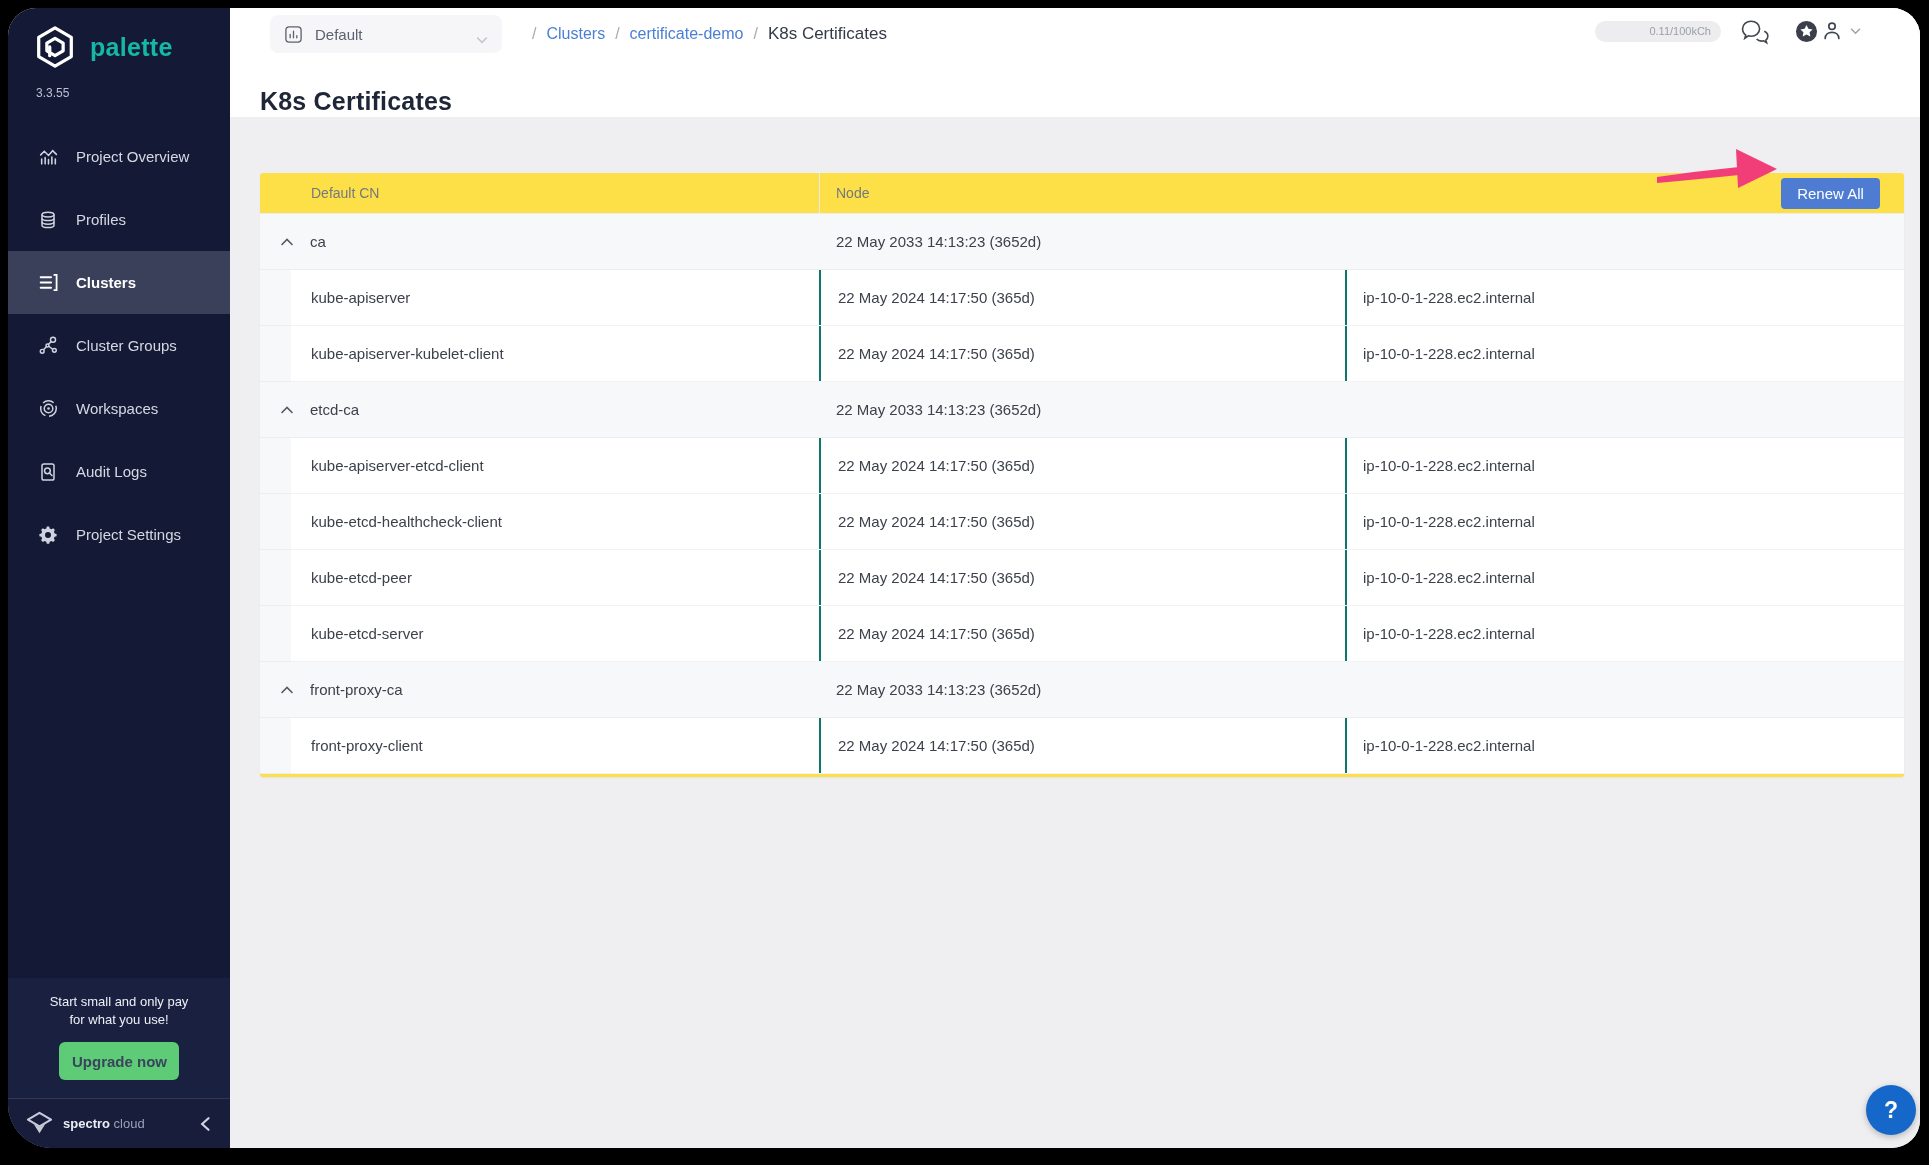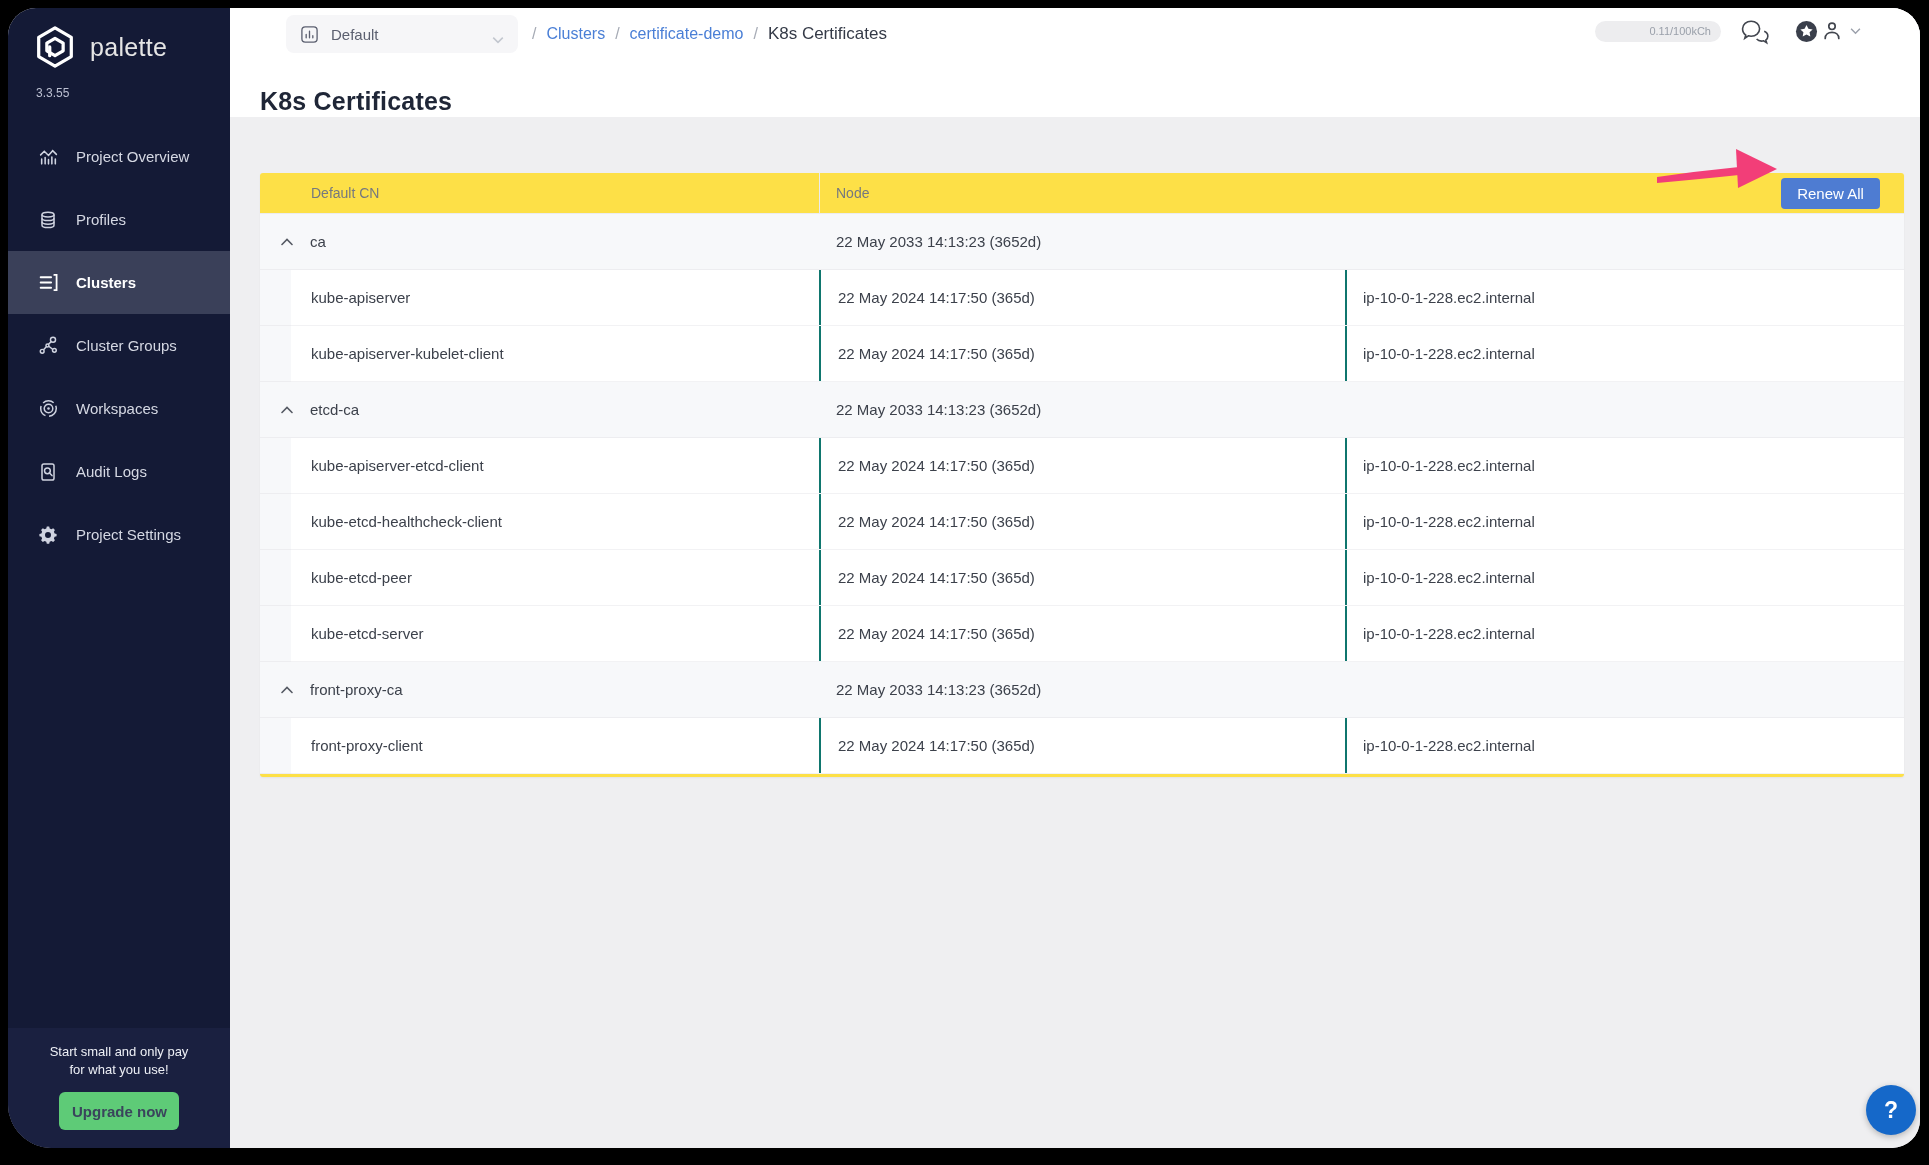--- a/index.html
+++ b/index.html
@@ -2,42 +2,42 @@
 <html><head>
 <meta charset="utf-8">
 <style>
   html,body{margin:0;padding:0;background:#000;width:1929px;height:1165px;font-family:"Liberation Sans",sans-serif;-webkit-font-smoothing:antialiased;}
   *{box-sizing:border-box;}
   .window{position:absolute;left:8px;top:8px;width:1912px;height:1140px;background:#efeff1;border-radius:28px 28px 28px 44px;overflow:hidden;display:flex;}
   
   .sidebar{width:222px;min-width:222px;background:#141a36;color:#d8dbe6;display:flex;flex-direction:column;position:relative;}
   .logo-row{display:flex;align-items:center;margin:16px 0 0 24px;gap:12px;}
   .logo-hex{width:46px;height:46px;}
-  .brand{font-size:25px;font-weight:400;color:#e5e5e5;letter-spacing:.3px;}
+  .brand{font-size:25px;font-weight:700;color:#14b8a6;letter-spacing:.3px;}
   .version{margin:16px 0 0 28px;font-size:12px;color:#bcc0d2;}
   .nav{margin-top:25px;}
   .nav-item{height:63px;display:flex;align-items:center;padding-left:30px;gap:17px;cursor:pointer;font-size:15px;font-weight:500;color:#d5d8e3;}
   .nav-item .nico{width:21px;height:21px;color:#cfd3e0;flex:0 0 auto;display:flex;align-items:center;}
   .nav-item.active{background:#3a4059;color:#ffffff;font-weight:600;}
   .nav-item.active .nico{color:#ffffff;}
   .sidebar-bottom{margin-top:auto;}
   .tenant{height:48px;margin-bottom:8px;}
   .promo{background:#1a2040;padding:15px 10px 18px;text-align:center;}
   .promo-text{font-size:13px;line-height:1.4;color:#eef0f6;font-weight:500;}
   .upgrade-btn{margin:13px auto 0;width:120px;height:38px;background:#5ecb77;border:none;border-radius:6px;font-size:15px;font-weight:600;color:#3a445c;cursor:pointer;display:block;font-family:inherit;padding-left:7px;}
   .side-footer{height:50px;border-top:1px solid rgba(255,255,255,.12);background:#171d3b;display:flex;align-items:center;padding:0 20px 0 18px;}
   .sc-logo{width:27px;height:27px;color:#c7cbd9;margin-right:10px;}
   .sc-name{font-size:13px;}
   .sc-name b{color:#eceef5;font-weight:700;}
   .sc-name span{color:#9ba1b8;font-weight:400;}
   .collapse{margin-left:auto;width:10px;height:14px;color:#d2d6e2;cursor:pointer;}
   
   .main{flex:1;position:relative;background:#efeff1;}
   .white-band{position:absolute;left:0;top:0;right:0;height:109px;background:#ffffff;}
-  .selector{position:absolute;left:56px;top:7px;width:232px;height:38px;background:#f6f6f8;border-radius:8px;display:flex;align-items:center;padding:0 14px;cursor:pointer;}
+  .selector{position:absolute;left:40px;top:7px;width:232px;height:38px;background:#f6f6f8;border-radius:8px;display:flex;align-items:center;padding:0 14px;cursor:pointer;}
   .selector .sel-ic{width:19px;height:19px;color:#5c6070;display:flex;}
   .selector .sel-val{margin-left:12px;font-size:15px;color:#5c6070;}
   .selector .sel-chev{margin-left:auto;width:12px;height:8px;color:#c3c7cf;}
   .breadcrumb{position:absolute;left:292px;top:0;height:52px;display:flex;align-items:center;font-size:16px;}
   .bc-sep{color:#a6abb5;margin:0 10px;}
   .bc-link{color:#4a7fd6;cursor:pointer;}
   .bc-current{color:#343a47;font-size:17px;font-weight:500;}
   .usage-pill{position:absolute;left:1365px;top:13px;width:126px;height:21px;background:#ededef;border-radius:11px;font-size:11px;color:#9aa0aa;text-align:right;line-height:21px;padding-right:10px;}
   .tb-icon{position:absolute;display:flex;align-items:center;justify-content:center;cursor:pointer;color:#42464f;}
   .chat-ic{left:1510px;top:11px;width:30px;height:26px;}
@@ -158,20 +158,34 @@
           <span>Project Settings</span>
         </div>
       </nav>
 
     <div class="sidebar-bottom">
       <div class="promo">
         <div class="promo-text">Start small and only pay</div>
         <div class="promo-text">for what you use!</div>
         <button class="upgrade-btn">Upgrade now</button>
       </div>
+      <div class="side-footer">
+        <span class="sc-logo">
+          <svg viewBox="0 0 28 28" fill="none" stroke="currentColor" stroke-width="2.2" stroke-linejoin="round" width="27" height="27">
+            <path d="M14 3 L26 10 L14 17 L2 10 Z"></path>
+            <path d="M8 14.5 L14 18 L20 14.5 L14 24 Z" fill="currentColor" stroke="none"></path>
+          </svg>
+        </span>
+        <span class="sc-name"><b>spectro</b>&nbsp;<span>cloud</span></span>
+        <span class="collapse">
+          <svg viewBox="0 0 8 12" fill="none" stroke="currentColor" stroke-width="1.8" stroke-linecap="round" width="10" height="14">
+              <path d="M7 1 L1.5 6 L7 11"></path>
+            </svg>
+        </span>
+      </div>
     </div>
   </aside>
 
   <main class="main">
     <div class="white-band"></div>
 
     <div class="selector">
       <span class="sel-ic">
         <svg viewBox="0 0 20 20" fill="none" stroke="currentColor" stroke-width="1.4" width="19" height="19">
             <rect x="2" y="2" width="16" height="16" rx="3.5"></rect>

